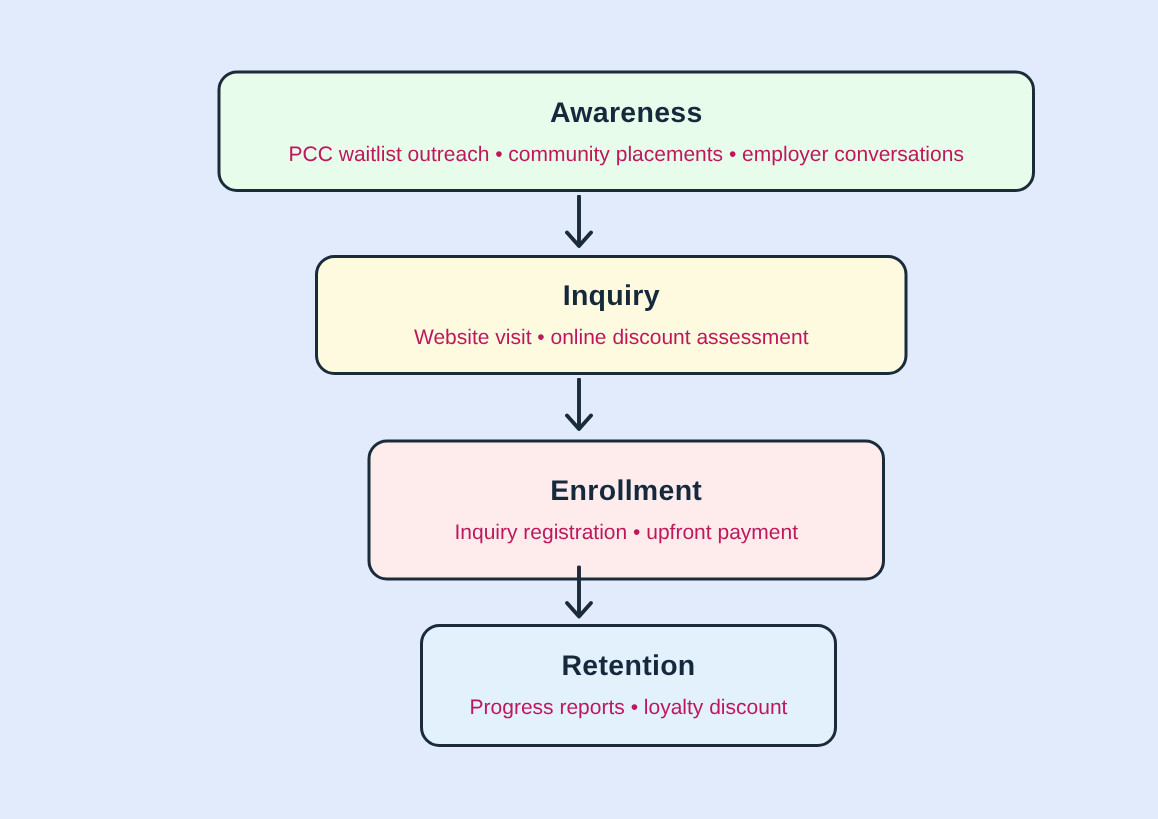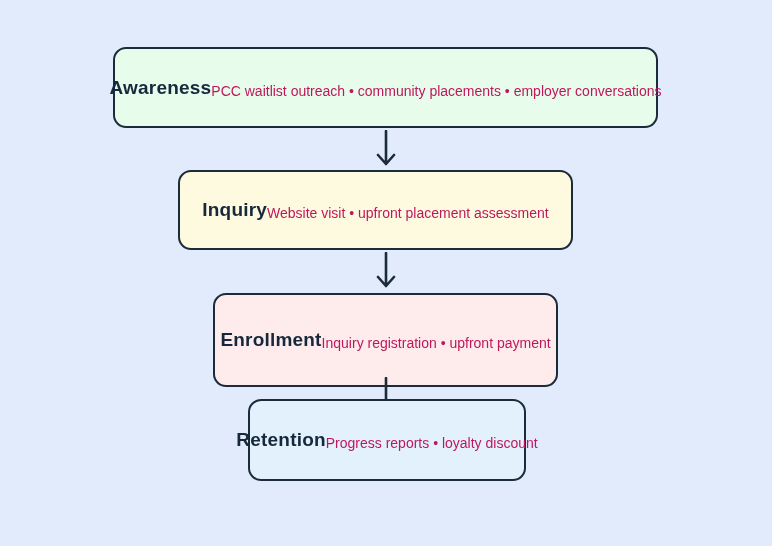--- a/index.html
+++ b/index.html
@@ -18,24 +18,26 @@
     height: 546px;
     background: #e1ebfc;
     overflow: hidden;
   }
   .stage {
     position: absolute;
     box-sizing: border-box;
     border: 2.5px solid #1b2b3a;
     border-radius: 13px;
     display: flex;
+    flex-direction: column;
     align-items: center;
     justify-content: center;
     text-align: right;
     padding: 8px 14px;
+    margin-left: 32px;
   }
   .stage-title {
     font-weight: 700;
     font-size: 19px;
     line-height: 1.15;
     color: #16293c;
     letter-spacing: 0.2px;
   }
   .stage-details {
     font-size: 14px;
@@ -73,38 +75,38 @@
   </div>
 
   <div class="arrow" style="left:374px; top:130px;">
     <svg viewBox="0 0 24 38" aria-hidden="true">
       <path d="M12 1 L12 33 M4 25 L12 34 L20 25"></path>
     </svg>
   </div>
 
   <div class="stage" style="left: 178px; top: 170px; width: 395px; height: 80px; background: rgb(253, 250, 223);">
     <div class="stage-title">Inquiry</div>
-    <div class="stage-details">Website visit • upfront placement assessment</div>
+    <div class="stage-details">Website visit • online discount assessment</div>
   </div>
 
   <div class="arrow" style="left:374px; top:252px;">
     <svg viewBox="0 0 24 38" aria-hidden="true">
       <path d="M12 1 L12 33 M4 25 L12 34 L20 25"></path>
     </svg>
   </div>
 
   <div class="stage" style="left: 213px; top: 293px; width: 345px; height: 94px; background: rgb(253, 236, 235);">
     <div class="stage-title">Enrollment</div>
     <div class="stage-details">Inquiry registration • upfront payment</div>
   </div>
 
   <div class="arrow" style="left:374px; top:377px;">
     <svg viewBox="0 0 24 38" aria-hidden="true">
       <path d="M12 1 L12 33 M4 25 L12 34 L20 25"></path>
     </svg>
   </div>
 
-  <div class="stage" style="left: 248px; top: 399px; width: 278px; height: 82px; background: rgb(226, 241, 252);">
+  <div class="stage" style="left: 248px; top: 416px; width: 278px; height: 82px; background: rgb(226, 241, 252);">
     <div class="stage-title">Retention</div>
     <div class="stage-details">Progress reports • loyalty discount</div>
   </div>
 
 </div>
 
 </body></html>

